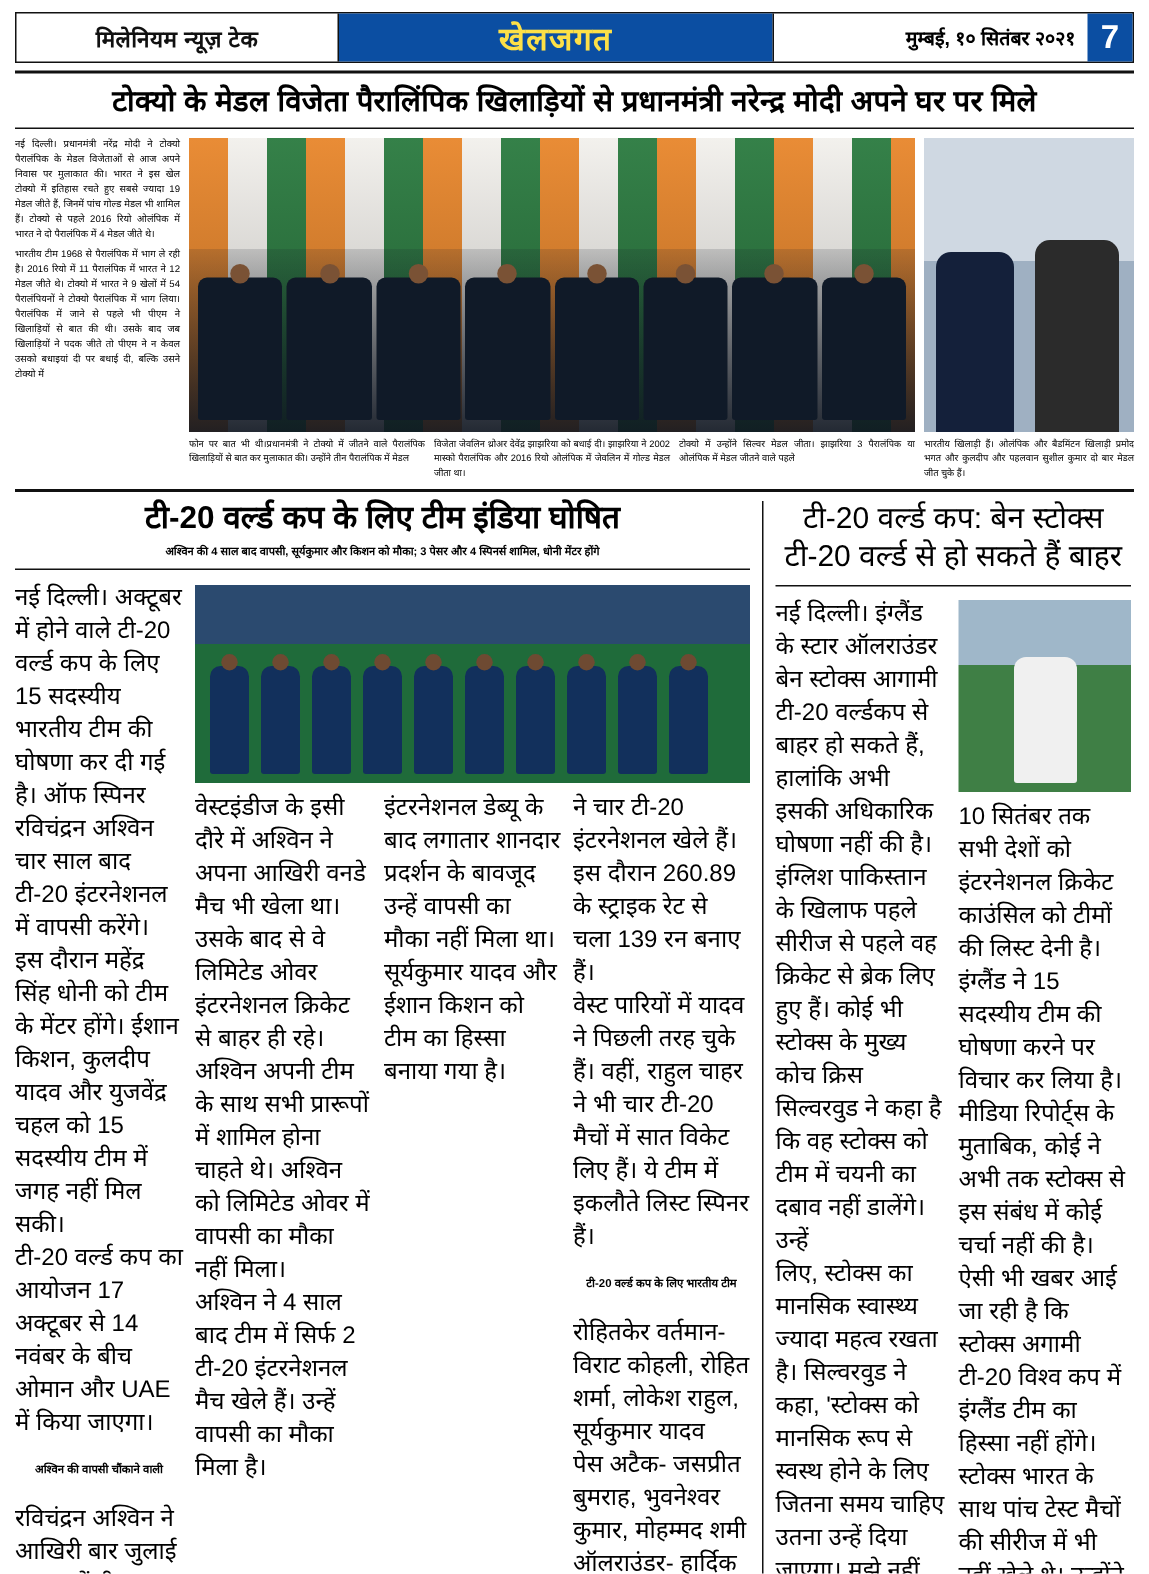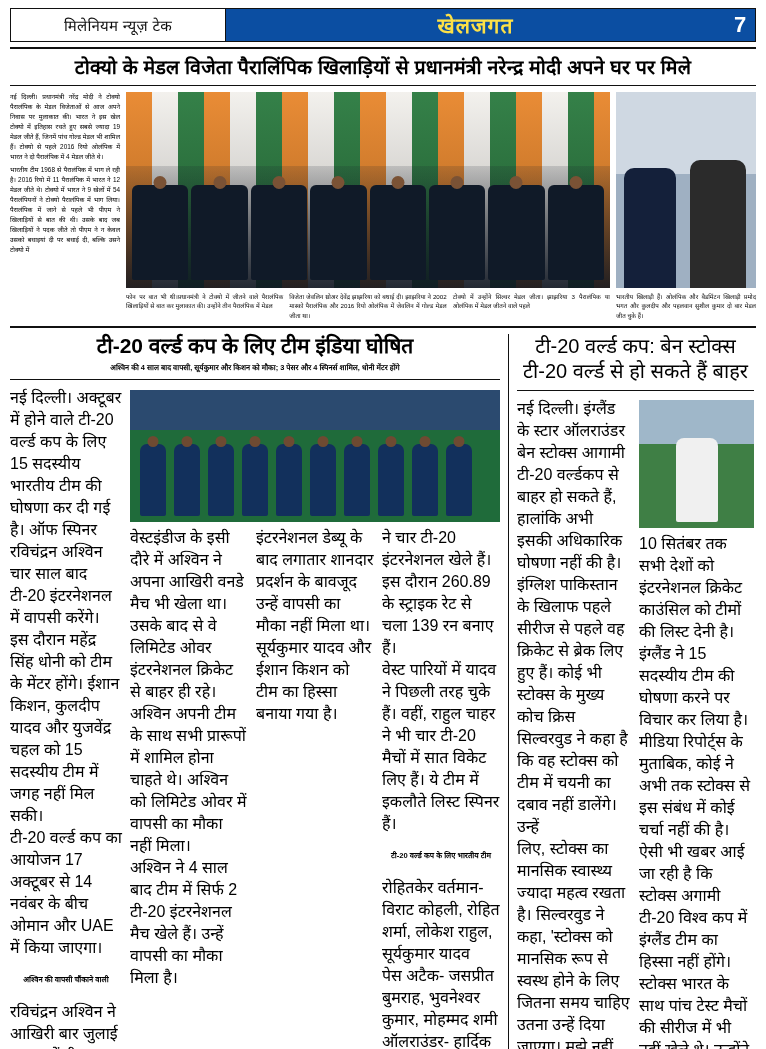--- a/index.html
+++ b/index.html
@@ -15,21 +15,21 @@
   
   .masthead {
     display: flex; align-items: stretch; height: 34px;
     border: 1px solid #111; background: #fff;
   }
   .mh-left {
     width: 215px; display: flex; align-items: center; justify-content: center;
     border-right: 1px solid #111; position: relative;
   }
   .mh-left-inner {
-    font-size: 15px; font-weight: normal; color: #111; letter-spacing: .3px;
+    font-size: 15px; font-weight: bold; color: #111; letter-spacing: .3px;
     font-family: "Liberation Sans", sans-serif;
   }
   .mh-center {
     flex: 1; background: #0b4ea2; display: flex; align-items: center; justify-content: center;
   }
   .mh-center span { color: #fde047; font-size: 21px; font-weight: bold; letter-spacing: 1px; }
   .mh-right {
     width: 210px; display: flex; align-items: center; justify-content: flex-end;
     border-left: 1px solid #111; padding-right: 2px;
   }
@@ -124,20 +124,23 @@
 <body>
 
 <div class="page">
 
   <div class="masthead">
     <div class="mh-left">
       <div class="mh-left-inner">मिलेनियम न्यूज़ टेक</div>
     </div>
     <div class="mh-center">
       <span>खेलजगत</span>
+    </div>
+    <div class="mh-right">
+      <div class="mh-date">मुम्बई, १० सितंबर २०२१</div>
     </div>
     <div class="mh-page">7</div>
   </div>
 
   <div class="lead-head">
     <h1>टोक्यो के मेडल विजेता पैरालिंपिक खिलाड़ियों से प्रधानमंत्री नरेन्द्र मोदी अपने घर पर मिले</h1>
   </div>
 
   <div class="top-block">
     <div class="col-narrow col-text">

